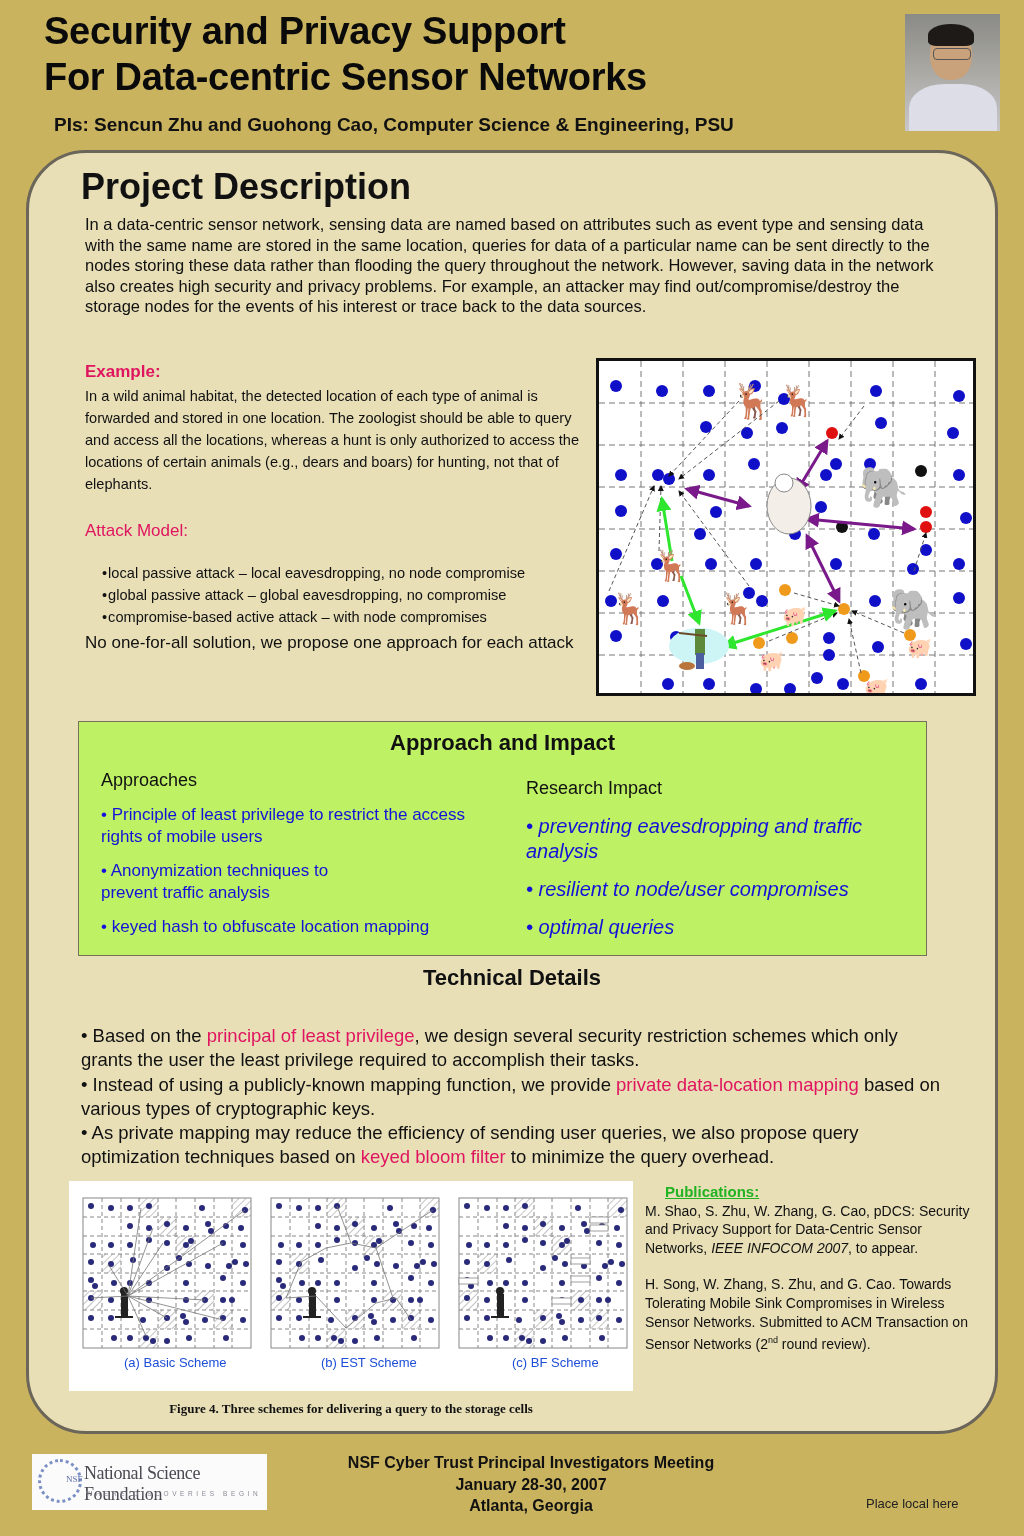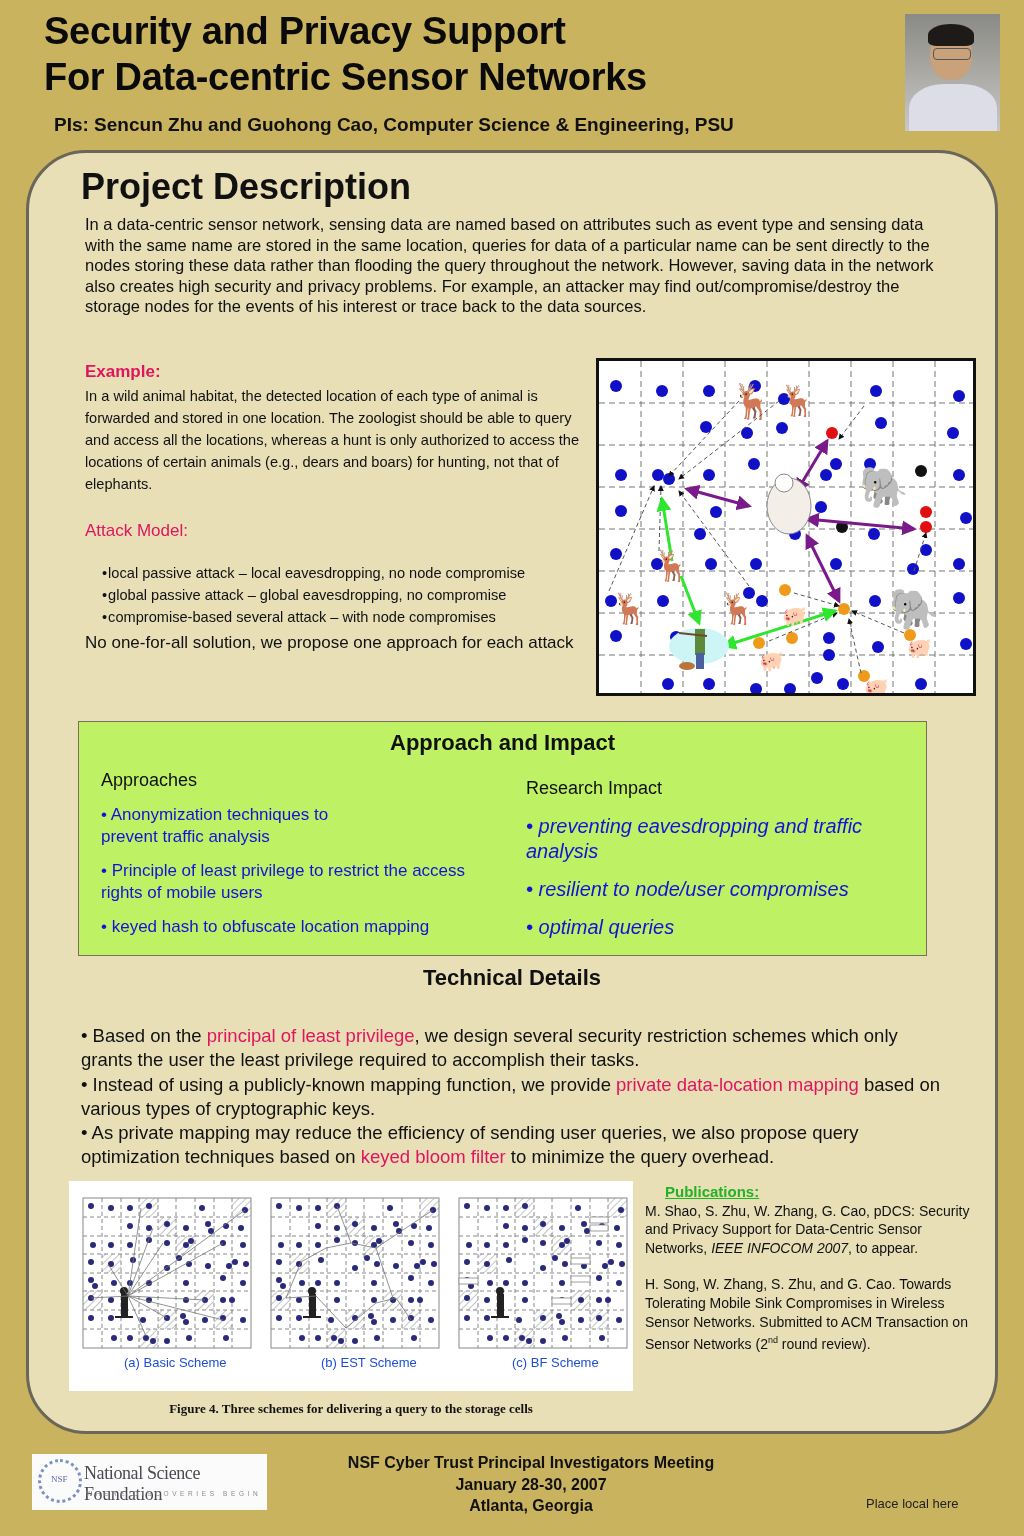--- a/index.html
+++ b/index.html
@@ -80,21 +80,21 @@
 
   .pubs { position:absolute; left:645px; top:1183px; width:340px; font-size:14px; line-height:18.6px; }
   .pubs-h { color:#22b322; font-weight:bold; text-decoration:underline; font-size:15px;margin-left:20px; }
   .pubs p { margin:0; }
   .pubs .gap { height:18px; }
 
   .nsf-logo {
     position:absolute; left:32px; top:1454px; width:235px; height:56px; background:#fbfbfb;
   }
   .nsf-logo .seal { position:absolute; left:6px; top:5px; width:44px; height:44px; border-radius:50%; border:3px dotted #7b8fc4; box-sizing:border-box; }
-  .nsf-logo .seal span { position:absolute; left:10px; top:12px; font-size:9px; color:#5a6da8; font-family:"Liberation Serif", serif; }
+  .nsf-logo .seal span { position:absolute; left:25px; top:12px; font-size:9px; color:#5a6da8; font-family:"Liberation Serif", serif; }
   .nsf-logo .name { position:absolute; left:52px; top:9px; font-family:"Liberation Serif", serif; font-size:18px; color:#4a4a52; letter-spacing:-0.4px; }
   .nsf-logo .tag { position:absolute; left:54px; top:36px; font-size:6.5px; letter-spacing:3.6px; color:#8a8a96; }
   .footer { position:absolute; left:0; width:1062px; top:1452px; text-align:center; font-size:16px; font-weight:bold; line-height:21.5px; }
   .place-logo { position:absolute; left:866px; top:1496px; font-size:13px; color:#222; }
 </style>
 </head>
 <body>
 
 <div class="title">
   <div>Security and Privacy Support</div>
@@ -113,21 +113,21 @@
 <div class="pd-heading">Project Description</div>
 <div class="pd-text">In a data-centric sensor network, sensing data are named based on attributes such as event type and sensing data with the same name are stored in the same location, queries for data of a particular name can be sent directly to the nodes storing these data rather than flooding the query throughout the network. However, saving data in the network also creates high security and privacy problems. For example, an attacker may find out/compromise/destroy the storage nodes for the events of his interest or trace back to the data sources.</div>
 
 <div class="ex-heading">Example:</div>
 <div class="ex-text">In a wild animal habitat, the detected location of each type of animal is forwarded and stored in one location. The zoologist should be able to query and access all the locations, whereas a hunt is only authorized to access the locations of certain animals (e.g., dears and boars) for hunting, not that of elephants.</div>
 
 <div class="am-heading">Attack Model:</div>
 <ul class="am-list">
   <li>local passive attack – local eavesdropping, no node compromise</li>
   <li>global passive attack – global eavesdropping, no compromise</li>
-  <li>compromise-based several attack – with node compromises</li>
+  <li>compromise-based active attack – with node compromises</li>
 </ul>
 <div class="nofor">No one-for-all solution, we propose one approach for each attack</div>
 
 <div class="habitat">
   <svg width="374" height="332" viewBox="0 0 374 332">
     <defs>
       <marker id="ah" markerWidth="6" markerHeight="6" refX="5" refY="3" orient="auto">
           <path d="M0,0 L6,3 L0,6 z" fill="#111"></path>
         </marker>
       <marker id="ap" markerWidth="5" markerHeight="5" refX="4" refY="2.5" orient="auto">
@@ -282,22 +282,22 @@
       <line x1="80" y1="272" x2="108" y2="275" stroke="#6b4a2b" stroke-width="2"></line>
       <ellipse cx="88" cy="305" rx="8" ry="4" fill="#b8743a"></ellipse>
     </g>
   </svg>
 </div>
 
 <div class="approach">
   <div class="ap-title">Approach and Impact</div>
   <div class="ap-left-h">Approaches</div>
   <div class="ap-left">
+    <div>• Principle of  least privilege to restrict the access rights of mobile users</div>
     <div style="width:260px">• Anonymization techniques to prevent traffic analysis</div>
-    <div>• Principle of  least privilege to restrict the access rights of mobile users</div>
     <div>• keyed hash to obfuscate location mapping</div>
   </div>
   <div class="ap-right-h">Research Impact</div>
   <div class="ap-right">
     <div>• preventing eavesdropping and traffic analysis</div>
     <div>• resilient to node/user compromises</div>
     <div>• optimal queries</div>
   </div>
 </div>
 

